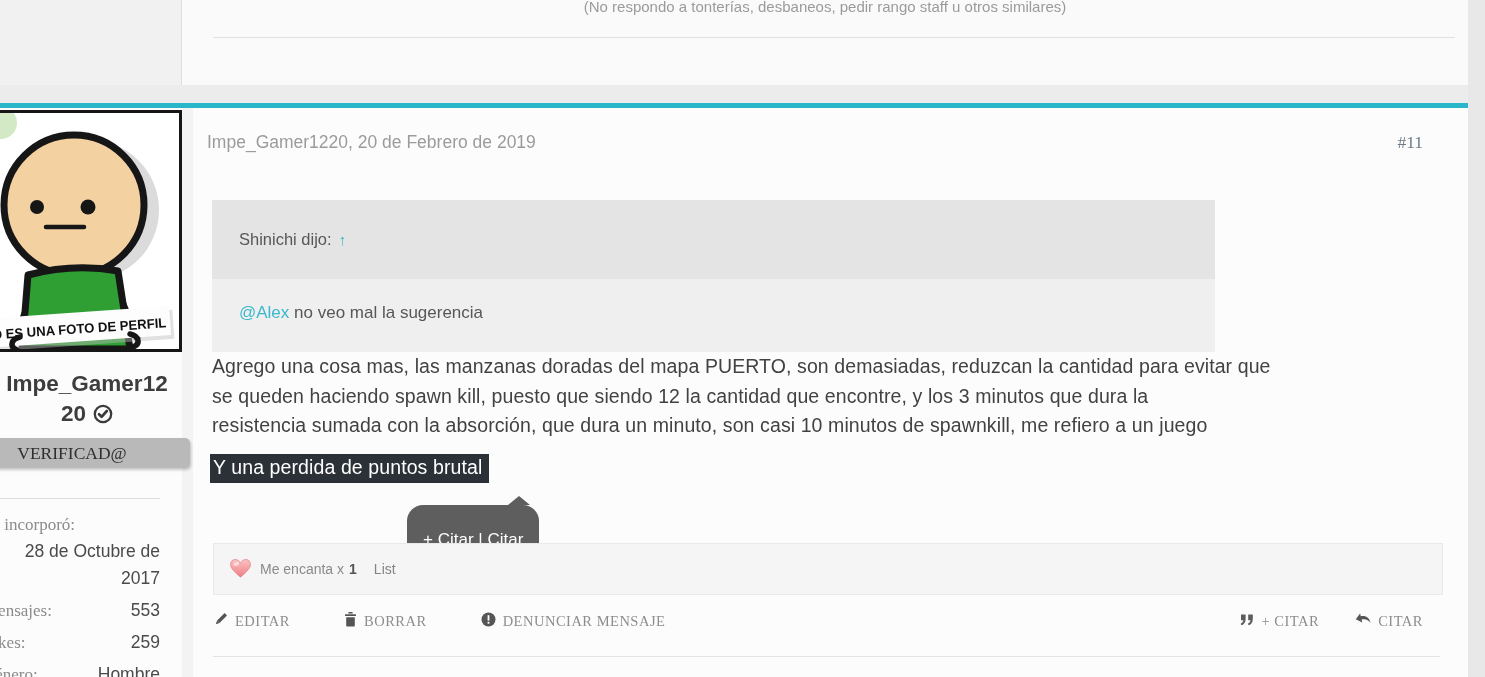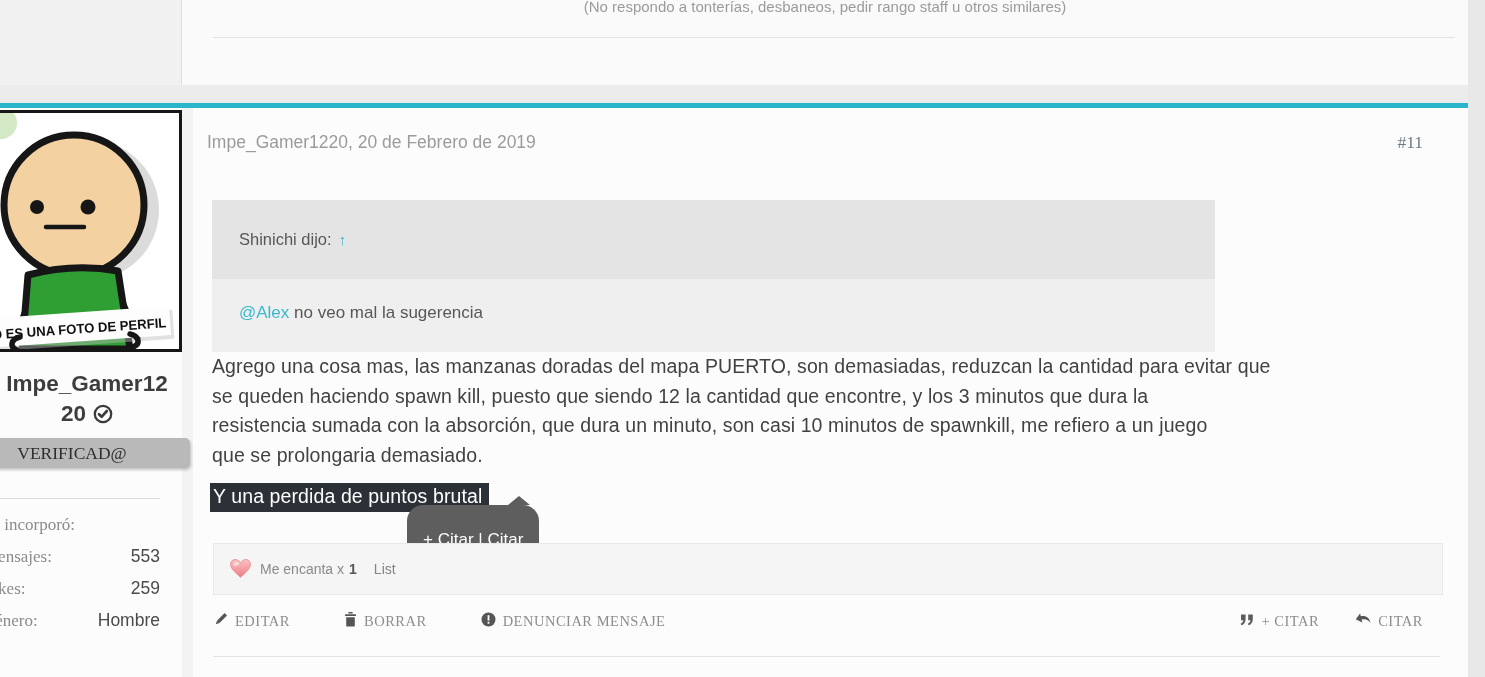--- a/index.html
+++ b/index.html
@@ -115,20 +115,21 @@
               <path d="M6,10.2 l2.6,2.6 l5.2,-5.8" fill="none" stroke="#3b3b3b" stroke-width="2.7" stroke-linecap="round" stroke-linejoin="round"></path>
             </svg></span></div>
     </div>
 
     <div class="badge">VERIFICAD@</div>
     <div class="stats-sep"></div>
 
     <div class="stats">
       <div class="stat-row block">
         <span class="stat-label">Se incorporó:</span>
+        <span class="stat-value">28 de Octubre de 2017</span>
       </div>
       <div class="stat-row inline">
         <span class="stat-label">Mensajes:</span>
         <span class="stat-value">553</span>
       </div>
       <div class="stat-row inline">
         <span class="stat-label">Likes:</span>
         <span class="stat-value">259</span>
       </div>
       <div class="stat-row inline">
@@ -147,21 +148,20 @@
       </div>
       <div class="quote-body">
         <span class="mention">@Alex</span><span> no veo mal la sugerencia</span>
       </div>
     </div>
 
     <div class="post-body">
       <div class="bline">Agrego una cosa mas, las manzanas doradas del mapa PUERTO, son demasiadas, reduzcan la cantidad para evitar que</div>
       <div class="bline">se queden haciendo spawn kill, puesto que siendo 12 la cantidad que encontre, y los 3 minutos que dura la</div>
       <div class="bline">resistencia sumada con la absorción, que dura un minuto, son casi 10 minutos de spawnkill, me refiero a un juego</div>
-      <div class="bline">que se prolongaria demasiado.</div>
       <div><span class="selected">Y una perdida de puntos brutal</span></div>
     </div>
 
     <div class="sel-tooltip">+ Citar | Citar</div>
 
     <div class="reactions-bar">
       <span class="heart"><svg width="23" height="21" viewBox="0 0 23 21">
         <defs>
               <linearGradient id="hg" x1="0" y1="0" x2="0" y2="1">
           <stop offset="0" stop-color="#fac2c3"></stop>

